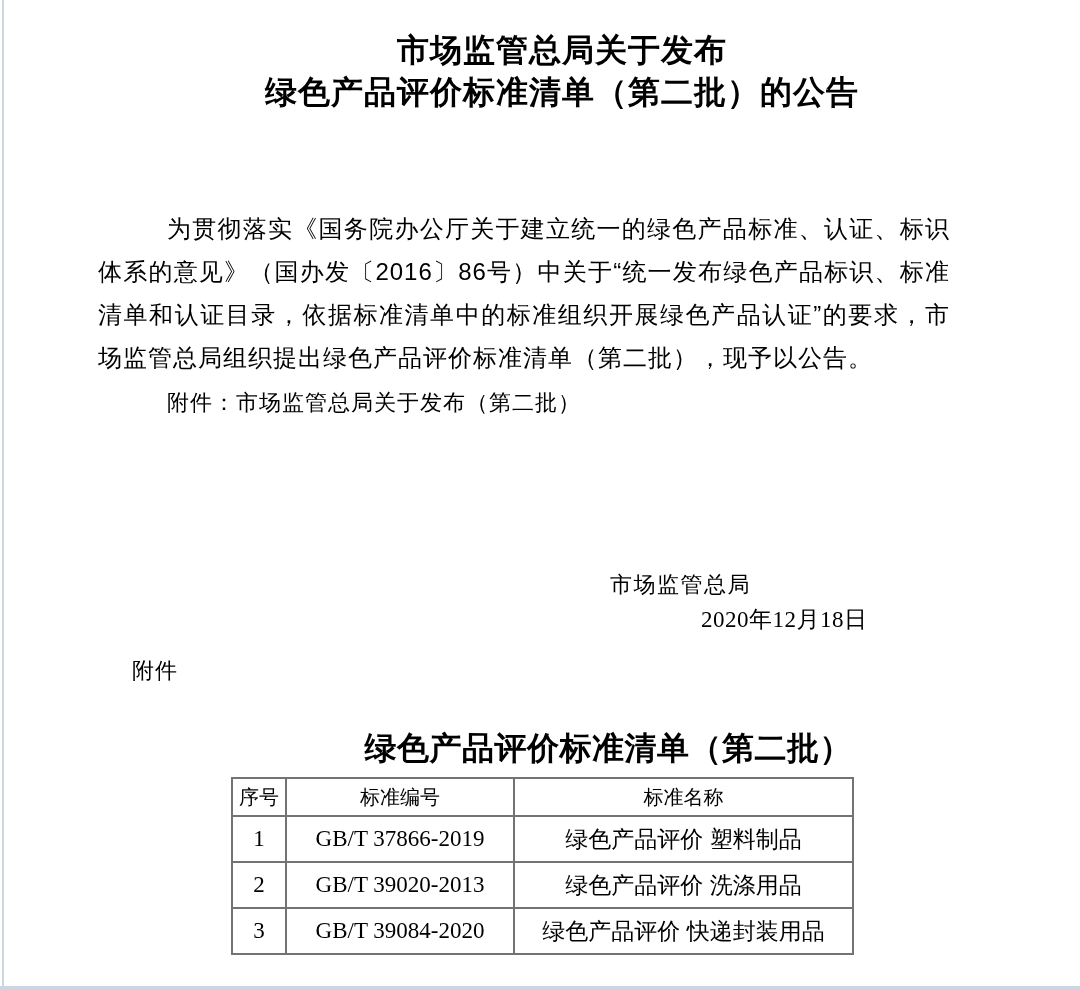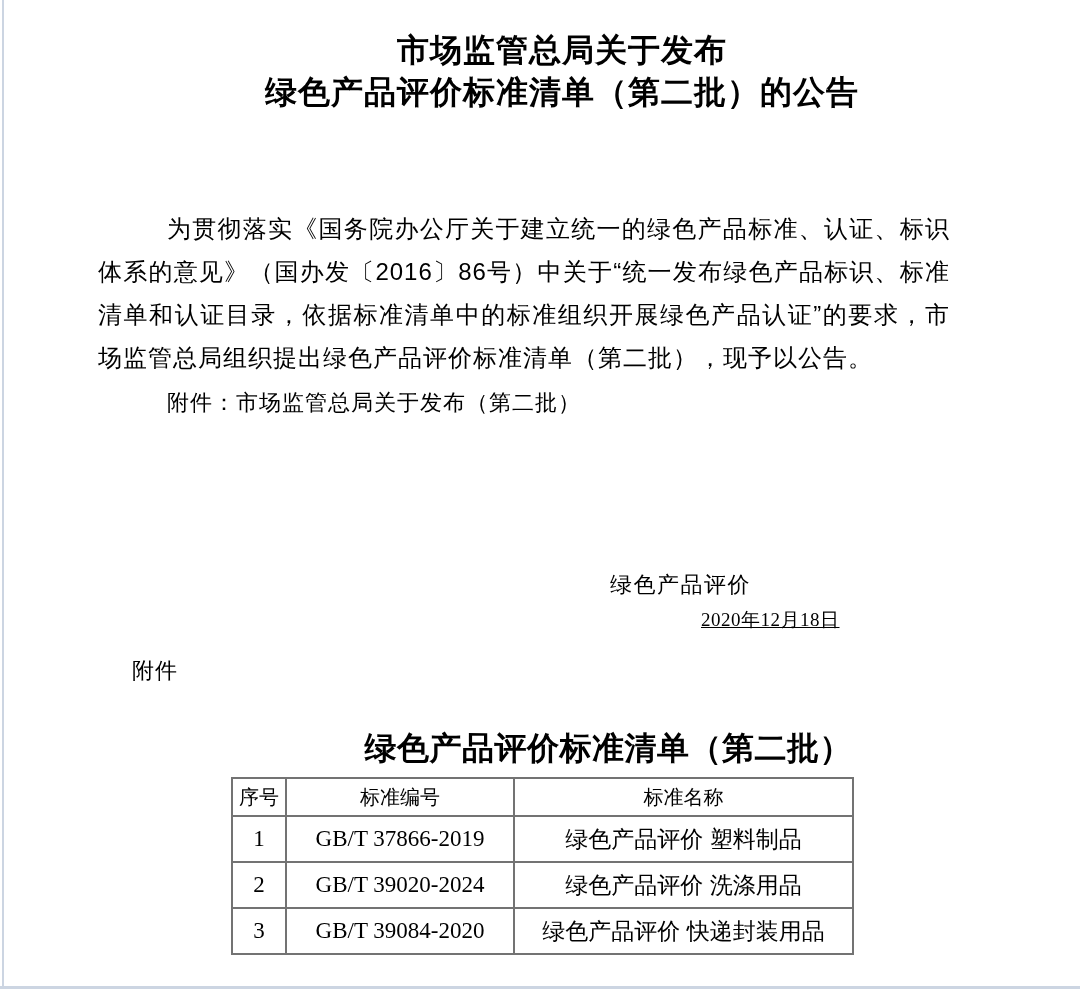--- a/index.html
+++ b/index.html
@@ -41,21 +41,21 @@
     font-size:22px;line-height:43px;
     letter-spacing:1px;
   }
   .sig-org{
     position:absolute;left:610px;top:572px;
     font-size:22px;line-height:26px;letter-spacing:1.5px;
   }
   .sig-date{
     position:absolute;left:701px;top:607px;
     font-family:"Liberation Serif","DejaVu Serif",serif;
-    font-size:19px;line-height:26px;letter-spacing:0.5px;text-decoration:underline;
+    font-size:23px;line-height:26px;letter-spacing:0.5px;
   }
   .attach-label{
     position:absolute;left:132px;top:659px;
     font-size:22px;line-height:24px;letter-spacing:1px;
   }
   .table-title{
     position:absolute;left:231px;top:731px;width:621px;
     text-align:right;
     font-family:Liberation Sans, sans-serif;
     font-weight:bold;
@@ -99,21 +99,21 @@
 
 <div class="doc-title">
   <div>市场监管总局关于发布</div>
   <div>绿色产品评价标准清单（第二批）的公告</div>
 </div>
 
 <div class="doc-body">为贯彻落实《国务院办公厅关于建立统一的绿色产品标准、认证、标识体系的意见》（国办发〔2016〕86号）中关于“统一发布绿色产品标识、标准清单和认证目录，依据标准清单中的标准组织开展绿色产品认证”的要求，市场监管总局组织提出绿色产品评价标准清单（第二批），现予以公告。</div>
 
 <div class="attachment-line">附件：市场监管总局关于发布（第二批）</div>
 
-<div class="sig-org">绿色产品评价</div>
+<div class="sig-org">市场监管总局</div>
 <div class="sig-date">2020年12月18日</div>
 
 <div class="attach-label">附件</div>
 
 <div class="table-title">绿色产品评价标准清单（第二批）</div>
 
 <table class="standards">
   <colgroup>
     <col class="c-seq">
       <col class="c-code">
@@ -127,21 +127,21 @@
     </tr>
   </thead>
   <tbody>
     <tr>
       <td class="num">1</td>
       <td class="code">GB/T 37866-2019</td>
       <td class="name">绿色产品评价 塑料制品</td>
     </tr>
     <tr>
       <td class="num">2</td>
-      <td class="code">GB/T 39020-2024</td>
+      <td class="code">GB/T 39020-2013</td>
       <td class="name">绿色产品评价 洗涤用品</td>
     </tr>
     <tr>
       <td class="num">3</td>
       <td class="code">GB/T 39084-2020</td>
       <td class="name">绿色产品评价 快递封装用品</td>
     </tr>
   </tbody>
 </table>
 

